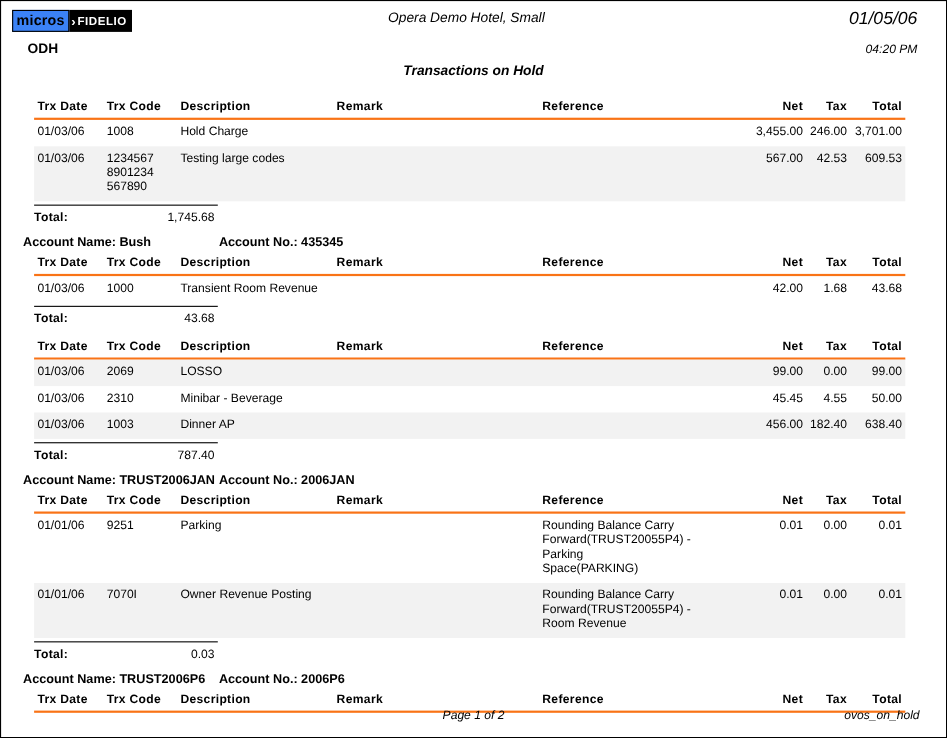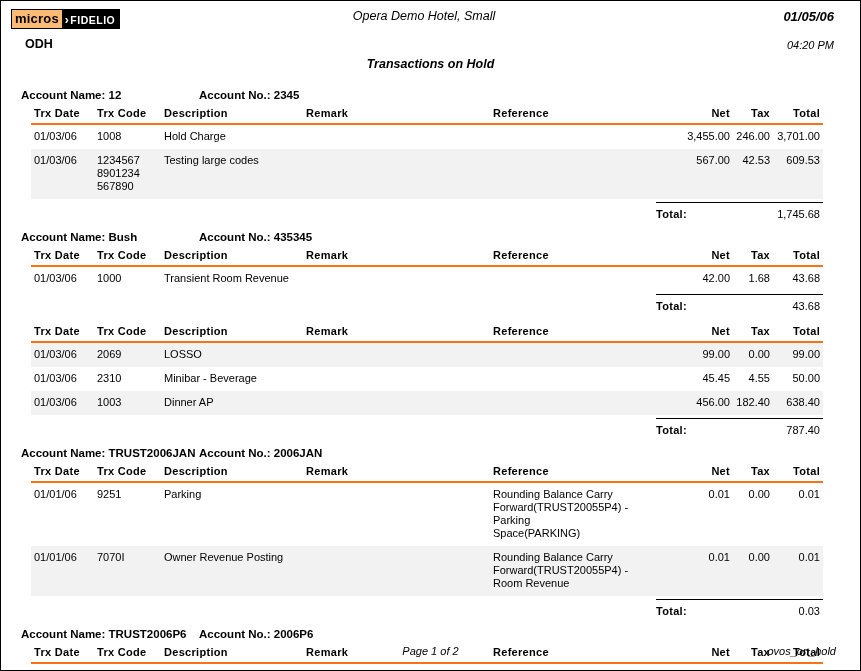--- a/index.html
+++ b/index.html
@@ -6,31 +6,31 @@
   html,body { background:#fff; }
   body { font-family:"Liberation Sans","DejaVu Sans",sans-serif; color:#000; }
   .page {
     position:relative; width:861px; height:671px;
     border:1px solid #000; background:#fff; overflow:hidden;
   }
   
   .rpt-header { position:relative; height:88px; }
   .logo { position:absolute; left:10px; top:8px; display:inline-flex; align-items:stretch; }
   .logo-micros {
-    border:1px solid #000; background:#fdba74; color:#000;
+    border:1px solid #000; background:#3b82f6; color:#000;
     font-weight:bold; font-size:13px; padding:1px 3px 2px 3px; letter-spacing:0.2px;
   }
   .logo-fidelio {
     background:#000; color:#fff; font-weight:bold; font-size:10.5px;
     padding:3px 5px 2px 2px; display:flex; align-items:center; letter-spacing:0.5px;
   }
   .logo-arrow { font-size:12px; margin-right:1px; font-weight:bold; }
   .prop-code { position:absolute; left:24px; top:36px; font-weight:bold; font-size:12.5px; }
   .hotel-name { position:absolute; left:0; right:13px; top:8px; text-align:center; font-style:italic; font-size:12.5px; }
-  .hdr-date { position:absolute; right:26px; top:8px; font-style:italic; font-size:13px;font-weight:bold; }
+  .hdr-date { position:absolute; right:26px; top:8px; font-style:italic; font-size:16px; }
   .hdr-time { position:absolute; right:26px; top:38px; font-style:italic; font-size:11px; }
   .rpt-title { position:absolute; left:0; right:0; top:56px; text-align:center; font-style:italic; font-weight:bold; font-size:12.5px; }
   
   .sections { }
   .report-section { margin-bottom:5px; }
   .report-section + .report-section { margin-top:9px; }
   .account-line { position:relative; height:16px; font-weight:bold; font-size:11.5px; }
   .account-name { position:absolute; left:20px; top:0; }
   .account-no { position:absolute; left:198px; top:0; }
   .tbl { margin-left:30px; width:792px; font-size:11px; }
@@ -42,21 +42,21 @@
   .trow.shaded { background:#f2f2f2; }
   .col-date  { width:66px; padding-left:3px; }
   .col-code  { width:67px; }
   .col-desc  { width:142px; }
   .col-remark{ width:187px; }
   .col-ref   { width:160px; }
   .col-net   { width:77px; text-align:right; }
   .col-tax   { width:40px; text-align:right; }
   .col-total { width:53px; text-align:right; padding-right:3px; }
   .total-row {
-    margin-left:625px; width:167px; margin-top:3px;
+    width:167px; margin-top:3px;
     border-top:1px solid #000; padding:5px 3px 2px 0;
     display:flex; justify-content:space-between; font-size:11px;
   }
   .total-label { font-weight:bold; letter-spacing:0.3px; }
   
   .rpt-footer { position:absolute; left:0; right:0; bottom:10px; height:15px; font-style:italic; font-size:11px; }
   .footer-page { position:absolute; left:0; right:0; text-align:center; }
   .footer-report { position:absolute; right:24px; }
 </style>
 </head>
@@ -74,24 +74,20 @@
     </div>
     <div class="prop-code">ODH</div>
     <div class="hotel-name">Opera Demo Hotel, Small</div>
     <div class="hdr-date">01/05/06</div>
     <div class="hdr-time">04:20 PM</div>
     <div class="rpt-title">Transactions on Hold</div>
   </div>
 
   <div class="sections">
       <div class="report-section">
-        <div class="account-line">
-          <span class="account-name">Account Name: 12</span>
-          <span class="account-no">Account No.: 2345</span>
-        </div>
         <div class="tbl">
           <div class="tbl-head">
             <span class="col-date">Trx Date</span>
             <span class="col-code">Trx Code</span>
             <span class="col-desc">Description</span>
             <span class="col-remark">Remark</span>
             <span class="col-ref">Reference</span>
             <span class="col-net">Net</span>
             <span class="col-tax">Tax</span>
             <span class="col-total">Total</span>

